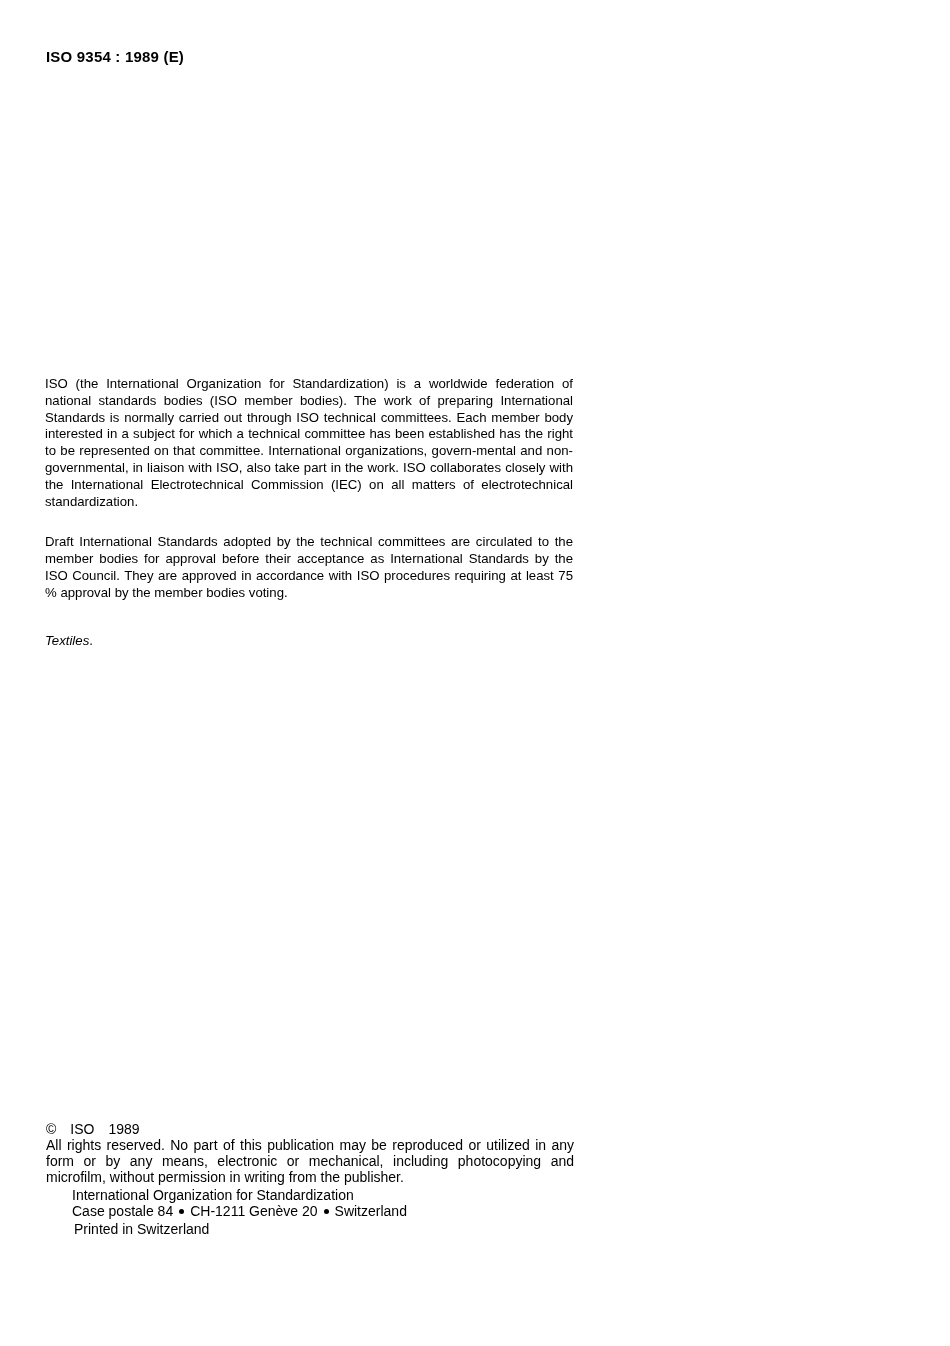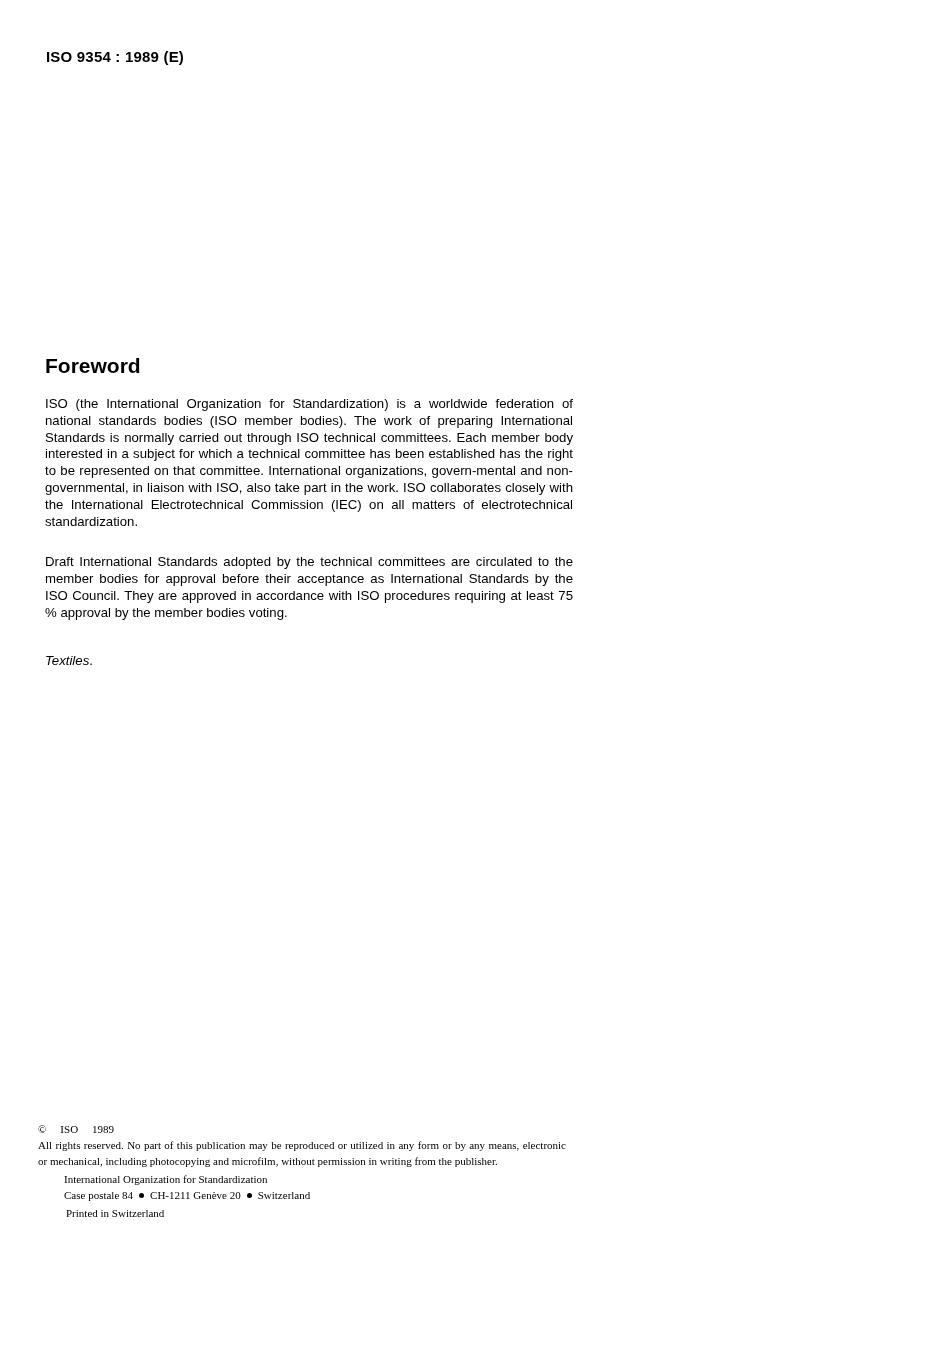--- a/index.html
+++ b/index.html
@@ -35,31 +35,30 @@
       font-weight: bold;
       margin: 0 0 16px 0;
       line-height: 28px;
     }
     .para {
       font-size: 13.2px;
       line-height: 16.8px;
       text-align: justify;
       margin: 0 0 16px 0;
     }
-    .para.p1 { margin-bottom: 24px; }
+    .para.p1 { margin-bottom: 24px; margin-top: 24px; }
     .para.p2 { margin-bottom: 15px; }
     .para .italic { font-style: italic; }
     .footer {
       position: absolute;
-      left: 38px;
+      left: 46px;
       top: 1121px;
       width: 528px;
-      font-size: 11px;
+      font-size: 14px;
       line-height: 16px;
-      font-family: Liberation Serif, serif;
     }
     .footer .copyright-line span { margin-right: 14px; }
     .footer .rights {
       text-align: justify;
     }
     .footer .org-block {
       padding-left: 26px;
       margin-top: 2px;
     }
     .footer .printed {
@@ -77,21 +76,20 @@
       position: relative;
       top: -1px;
     }
   </style>
 </head>
 <body>
 
 <div class="page-header">ISO 9354 : 1989 (E)</div>
 
 <div class="content">
-  <h1 class="title">Foreword</h1>
   <p class="para p1">ISO (the International Organization for Standardization) is a worldwide federation of national standards bodies (ISO member bodies). The work of preparing International Standards is normally carried out through ISO technical committees. Each member body interested in a subject for which a technical committee has been established has the right to be represented on that committee. International organizations, govern-mental and non-governmental, in liaison with ISO, also take part in the work. ISO collaborates closely with the International Electrotechnical Commission (IEC) on all matters of electrotechnical standardization.</p>
   <p class="para p2">Draft International Standards adopted by the technical committees are circulated to the member bodies for approval before their acceptance as International Standards by the ISO Council. They are approved in accordance with ISO procedures requiring at least 75 % approval by the member bodies voting.</p>
   <p class="para p3"><br><span class="italic">Textiles</span><span>.</span></p>
 </div>
 
 <div class="footer">
   <div class="copyright-line">
     <span>©</span><span>ISO</span><span>1989</span>
   </div>
   <div class="rights">All rights reserved. No part of this publication may be reproduced or utilized in any form or by any means, electronic or mechanical, including photocopying and microfilm, without permission in writing from the publisher.</div>

